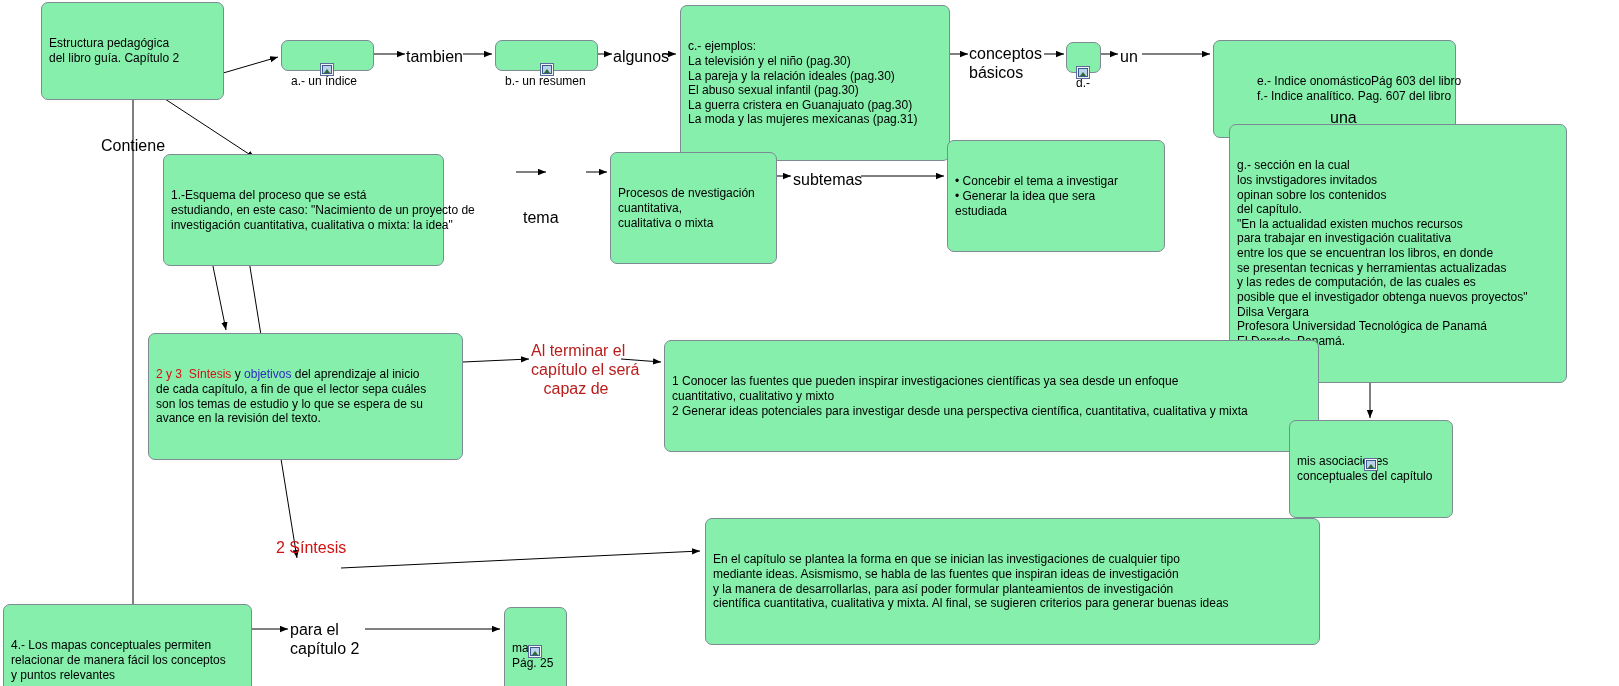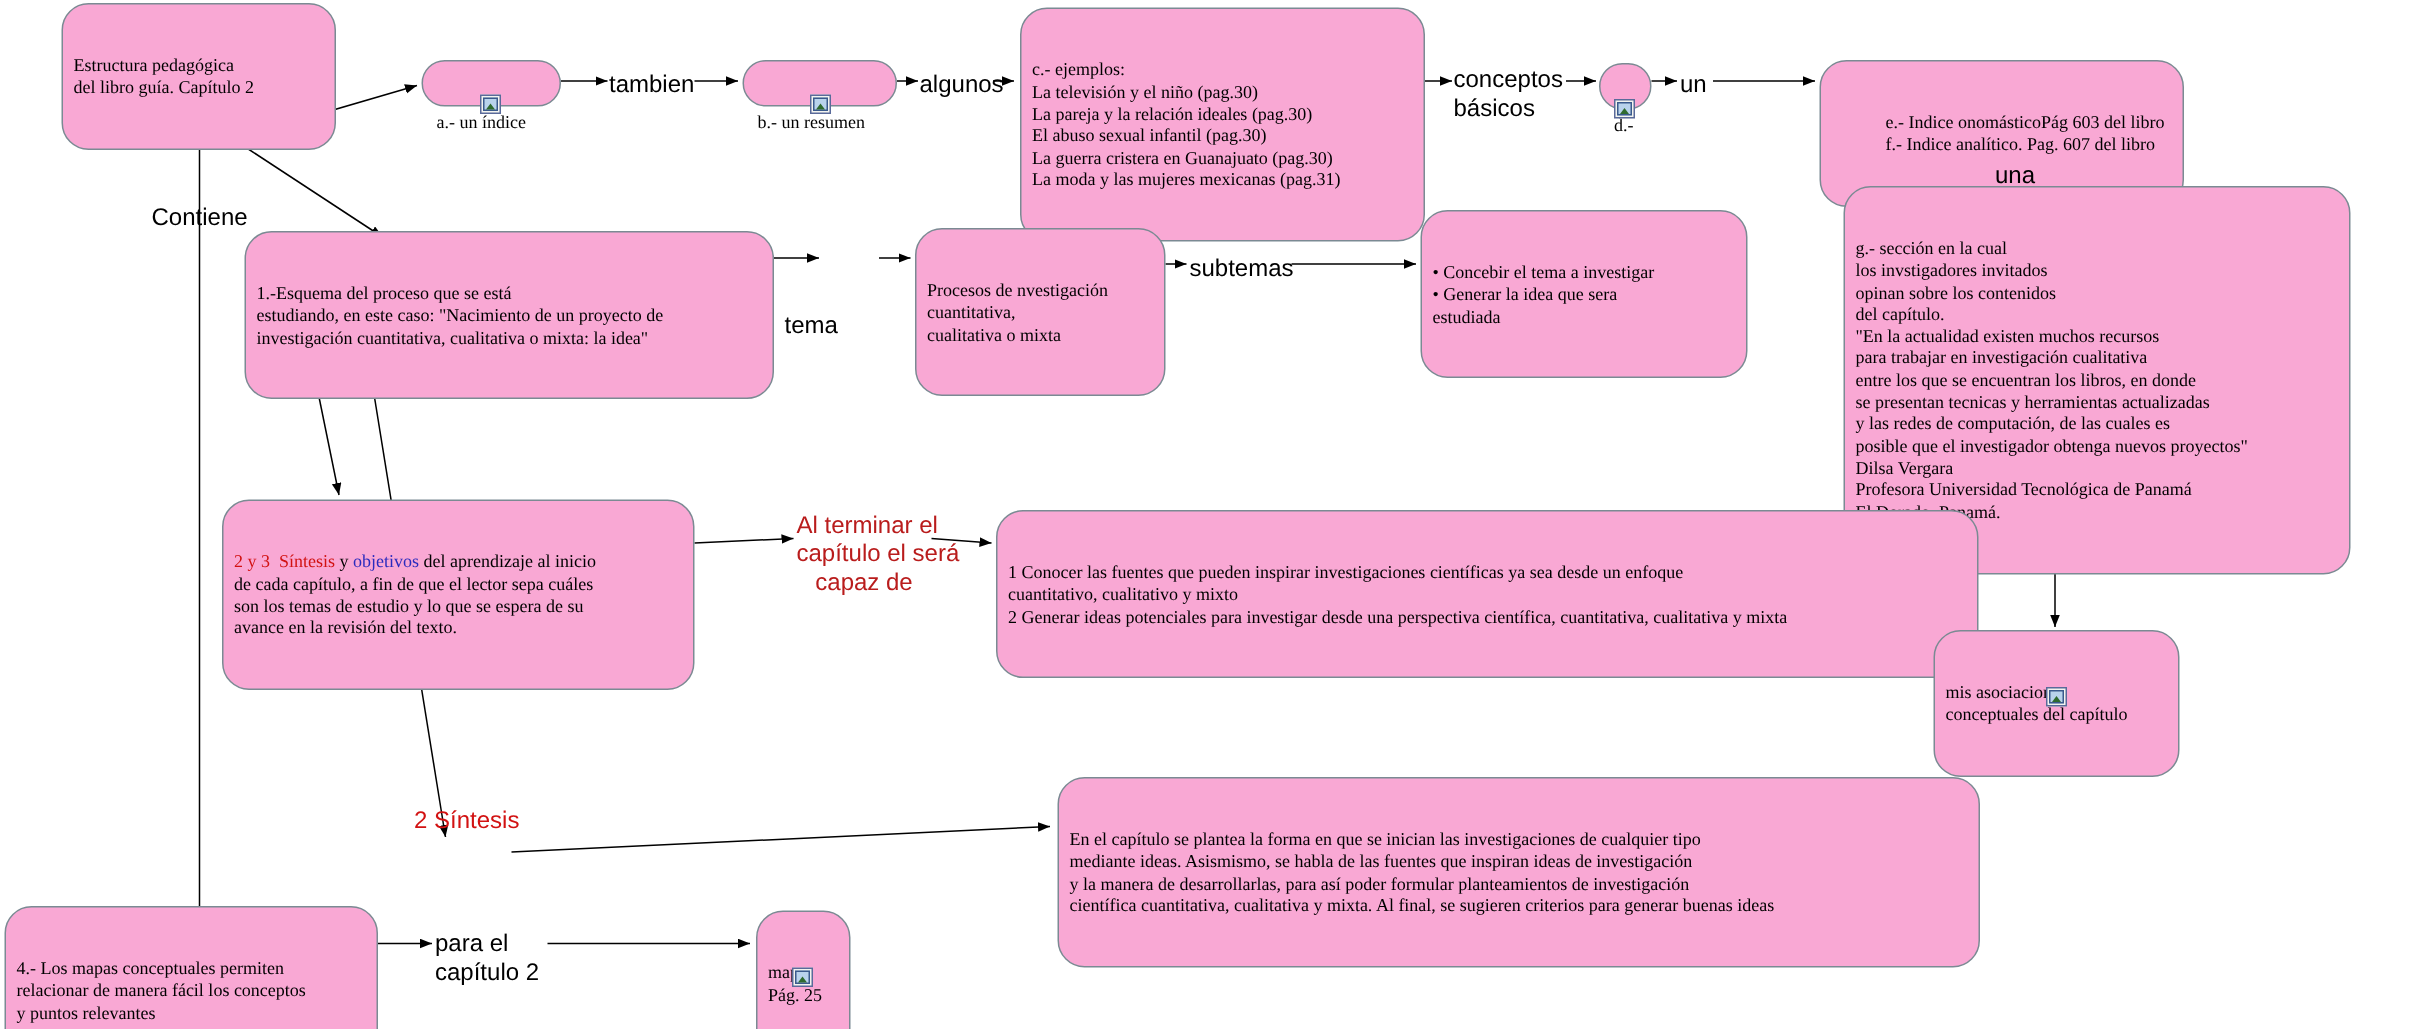--- a/index.html
+++ b/index.html
@@ -22,29 +22,28 @@
   svg.edges {
     position: absolute;
     left: 0;
     top: 0;
     width: 1619px;
     height: 686px;
     pointer-events: none;
   }
   .node {
     position: absolute;
-    background: #f9a8d4;
+    background: #86efac;
     border: 1px solid #7b8a93;
-    border-radius: 18px;
+    border-radius: 7px;
     box-sizing: border-box;
     padding: 4px 7px 4px 7px;
     line-height: 1.22;
     color: #000;
     white-space: pre;
-    font-family: Liberation Serif, serif;
   }
   .node.small {
     padding: 4px 9px 4px 9px;
   }
   .node-text {
     display: block;
     white-space: pre;
   }
   .label {
     position: absolute;
@@ -214,21 +213,21 @@
 para trabajar en investigación cualitativa
 entre los que se encuentran los libros, en donde
 se presentan tecnicas y herramientas actualizadas
 y las redes de computación, de las cuales es
 posible que el investigador obtenga nuevos proyectos"
 Dilsa Vergara
 Profesora Universidad Tecnológica de Panamá
 El Dorado, Panamá.</span>
   </div>
 
-  <div class="node" style="left:163px; top:154px; width:353px;">
+  <div class="node" style="left:163px; top:154px; width:281px;">
     <span class="node-text">1.-Esquema del proceso que se está
 estudiando, en este caso: "Nacimiento de un proyecto de
 investigación cuantitativa, cualitativa o mixta: la idea"</span>
   </div>
 
   <div class="label" style="left:523px; top:164px;margin-top:44px;"><span>tema</span></div>
 
   <div class="node" style="left:610px; top:152px; width:167px;">
     <span class="node-text">Procesos de nvestigación
 cuantitativa,

